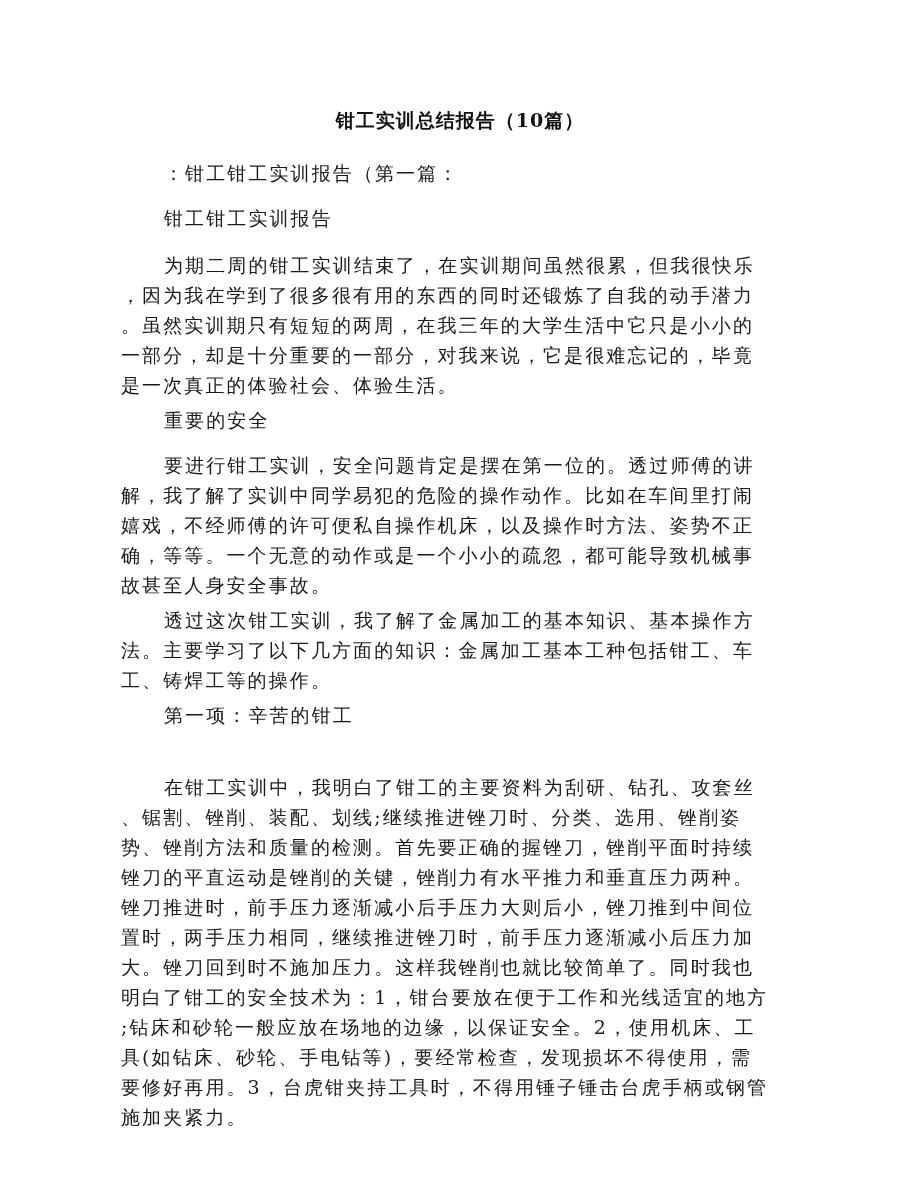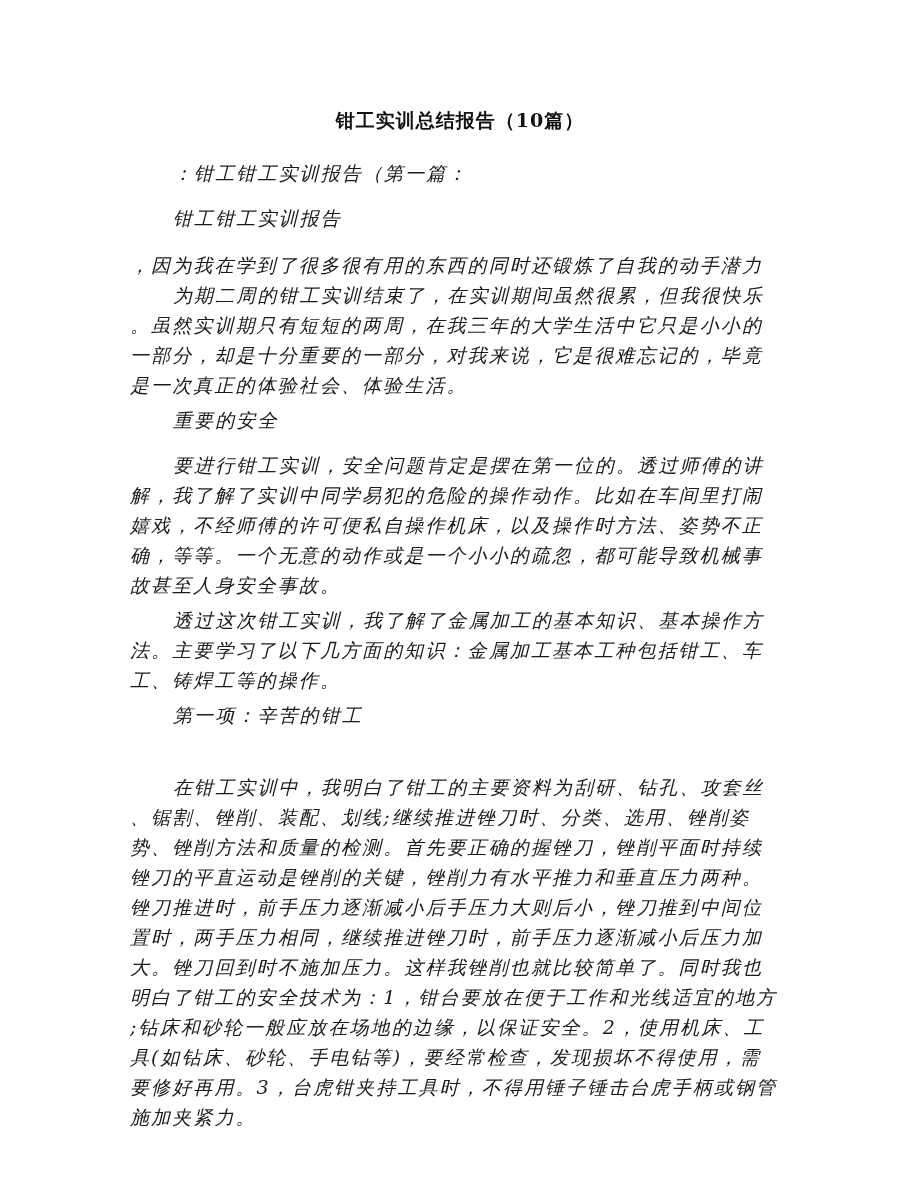--- a/index.html
+++ b/index.html
@@ -1,41 +1,41 @@
 <!DOCTYPE html>
 <html><head>
 <meta charset="utf-8">
 <style>
   html, body { margin: 0; padding: 0; background: #ffffff; }
   body { width: 920px; height: 1191px; position: relative; overflow: hidden;
          font-family: "DejaVu Serif", "Liberation Serif", serif; color: #1a1a1a; }
   .page { position: absolute; left: 0; top: 0; width: 920px; height: 1191px; }
   .title { position: absolute; top: 108px; left: 0; width: 920px; text-align: center;
            font-size: 19px; font-weight: bold; letter-spacing: 1px; color: #111; }
-  .block { position: absolute; left: 130px; width: 650px; font-style: italic; }
+  .block { position: absolute; left: 121px; width: 650px; }
   .line { height: 30px; line-height: 30px; font-size: 19px; white-space: nowrap;
           letter-spacing: 2.1px; }
   .indent { padding-left: 43px; }
 </style>
 </head>
 <body>
 
 <div class="page">
   <div class="title">钳工实训总结报告（10篇）</div>
 
   <div id="body">
       <div class="block" style="top: 158px;">
         <div class="line indent">：钳工钳工实训报告（第一篇：</div>
       </div>
       <div class="block" style="top: 203px;">
         <div class="line indent">钳工钳工实训报告</div>
       </div>
       <div class="block" style="top: 250px;">
+        <div class="line indent">为期二周的钳工实训结束了，在实训期间虽然很累，但我很快乐</div>
         <div class="line">，因为我在学到了很多很有用的东西的同时还锻炼了自我的动手潜力</div>
-        <div class="line indent">为期二周的钳工实训结束了，在实训期间虽然很累，但我很快乐</div>
         <div class="line">。虽然实训期只有短短的两周，在我三年的大学生活中它只是小小的</div>
         <div class="line">一部分，却是十分重要的一部分，对我来说，它是很难忘记的，毕竟</div>
         <div class="line">是一次真正的体验社会、体验生活。</div>
       </div>
       <div class="block" style="top: 405px;">
         <div class="line indent">重要的安全</div>
       </div>
       <div class="block" style="top: 450px;">
         <div class="line indent">要进行钳工实训，安全问题肯定是摆在第一位的。透过师傅的讲</div>
         <div class="line">解，我了解了实训中同学易犯的危险的操作动作。比如在车间里打闹</div>

